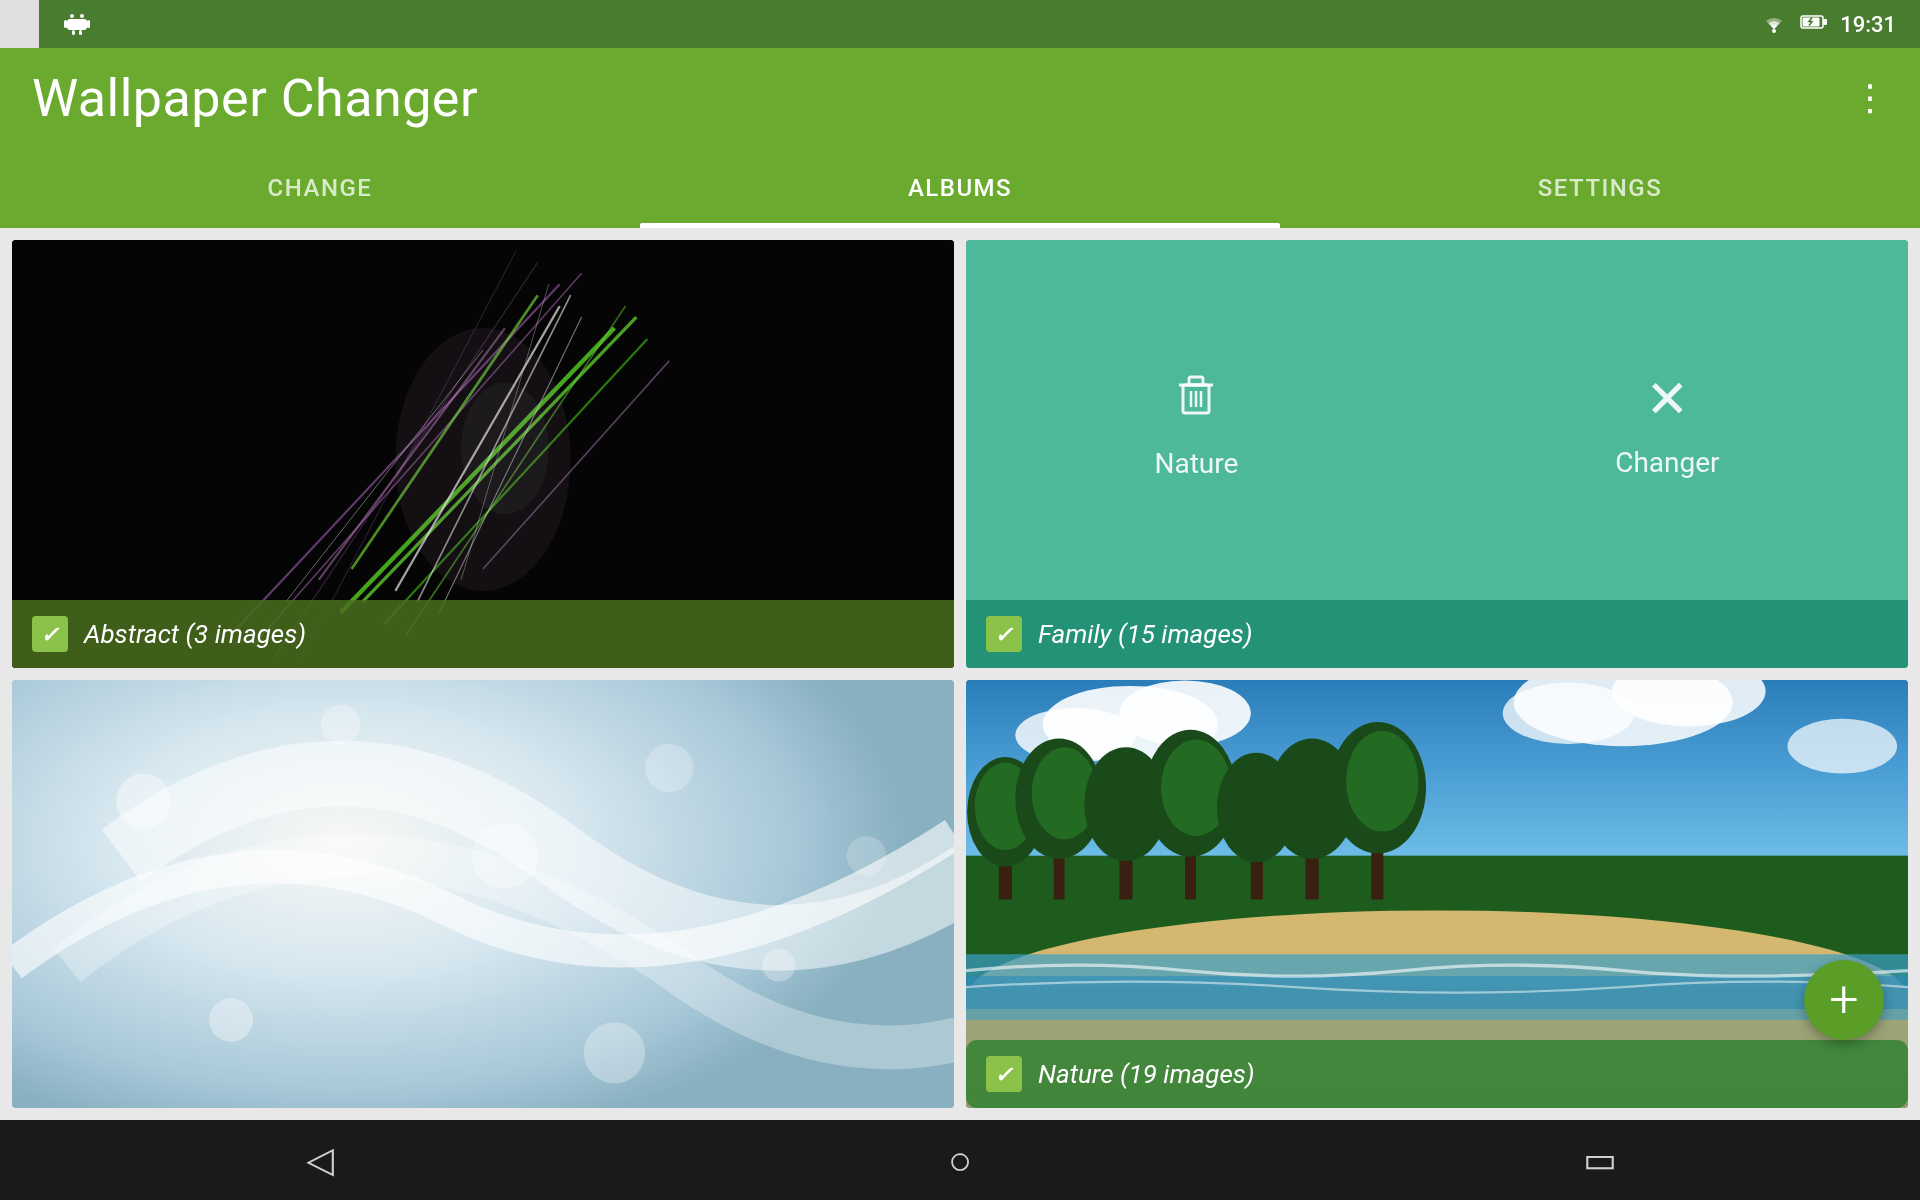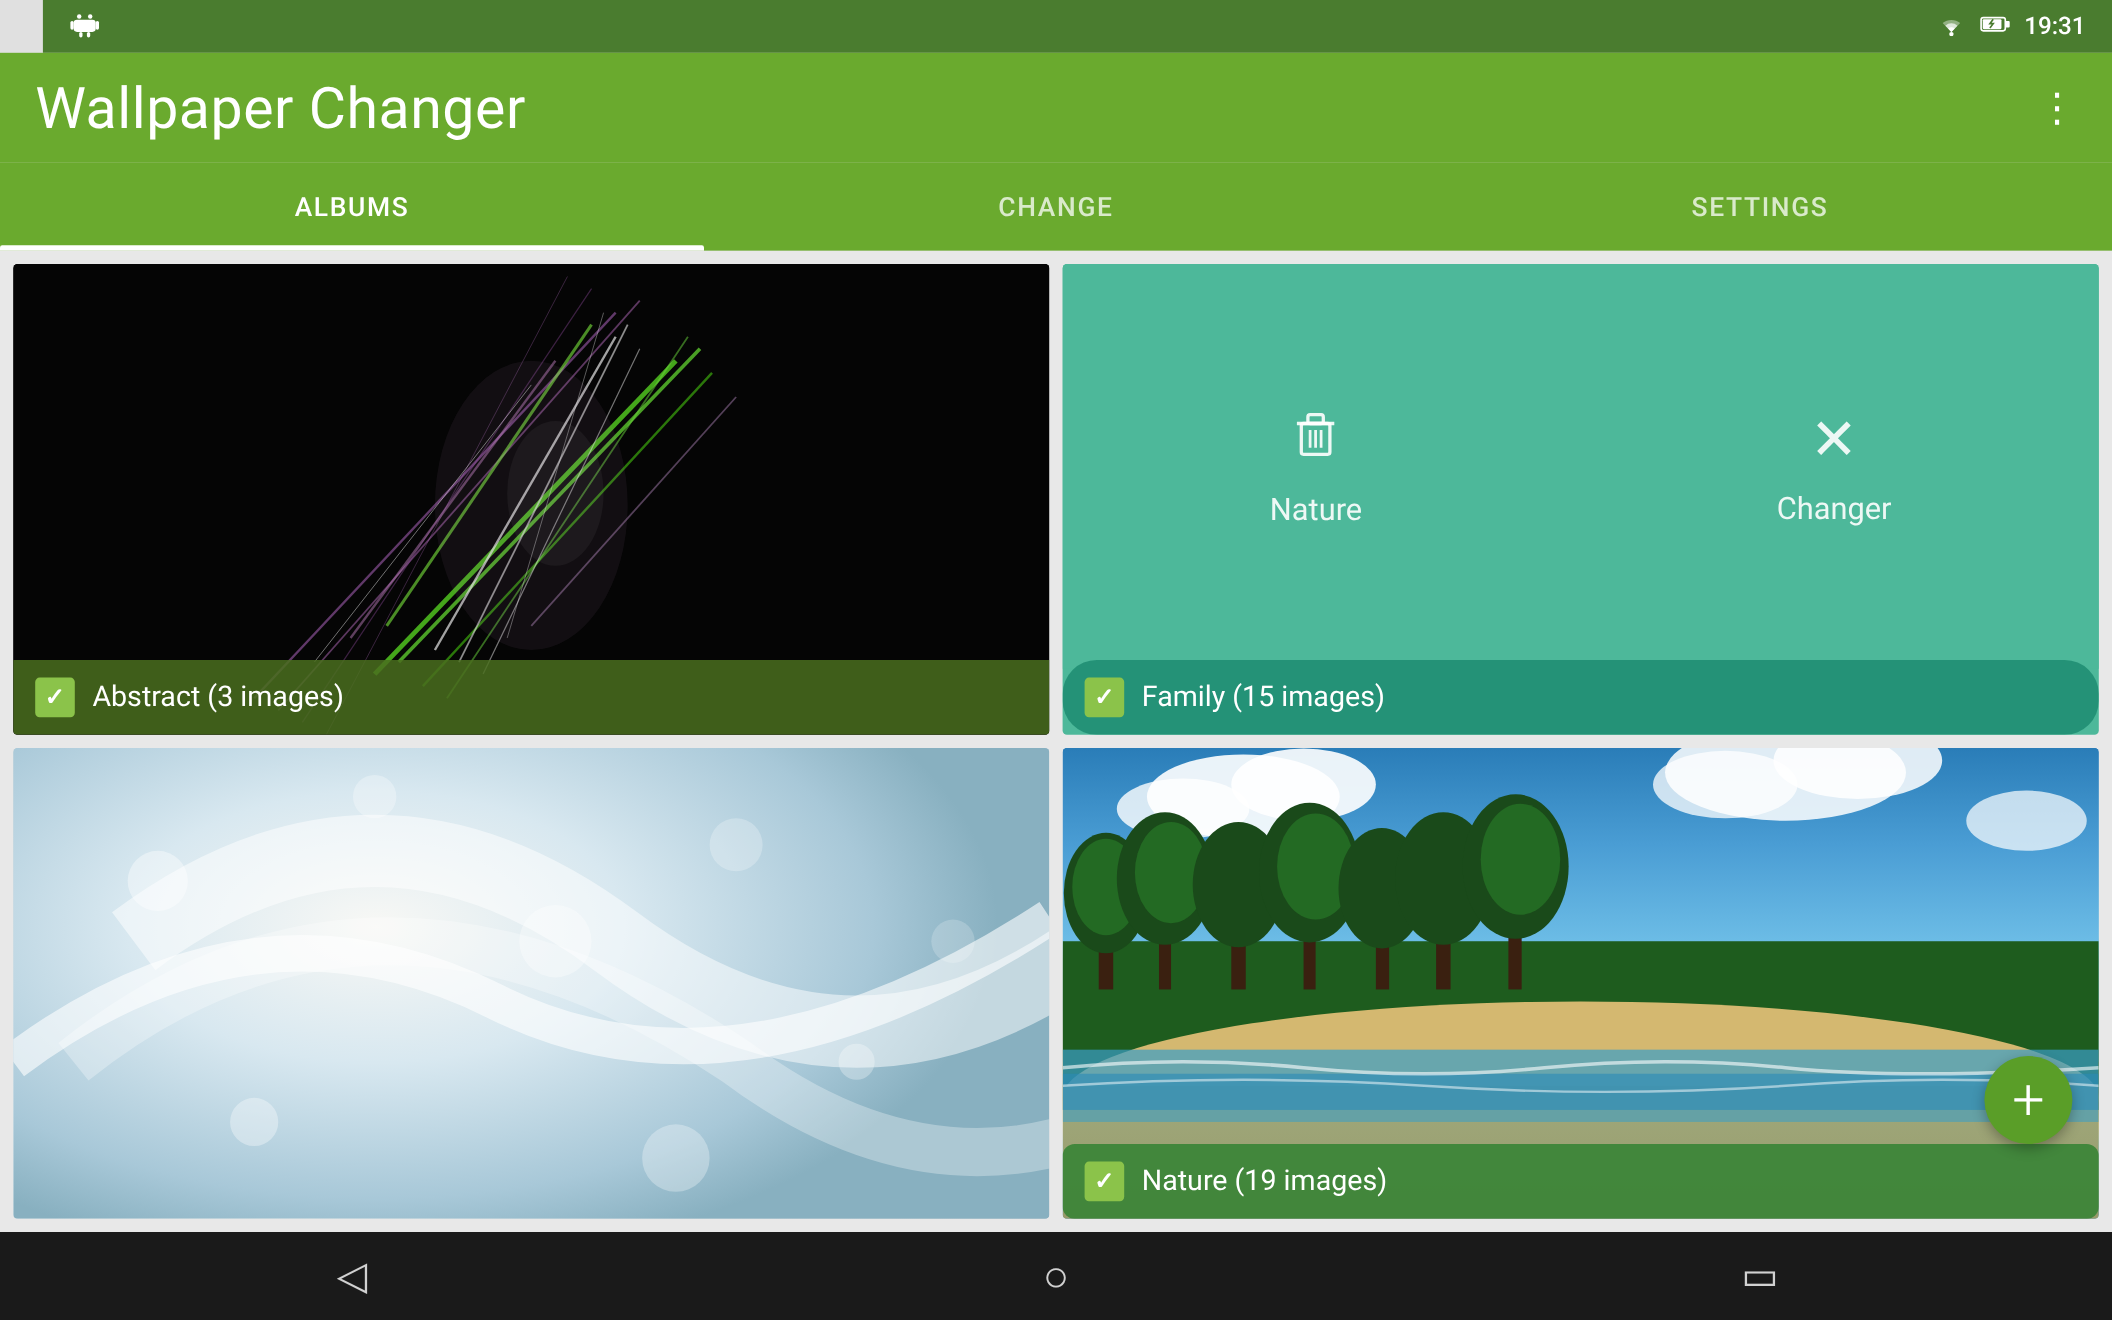--- a/index.html
+++ b/index.html
@@ -142,23 +142,24 @@
       bottom: 0;
       left: 0;
       right: 0;
       padding: 16px 20px;
       display: flex;
       align-items: center;
       gap: 16px;
       font-size: 26px;
       color: white;
       font-weight: 400;
+      font-style: italic;
     }
     #abstract-label { background: rgba(74, 110, 30, 0.85); }
-    #family-label { background: rgba(32, 142, 115, 0.9); border-radius: 31px; }
+    #family-label { background: rgba(32, 142, 115, 0.9); }
     #nsfw-label { background: rgba(30, 95, 110, 0.85); }
     #nature-label { background: rgba(50, 130, 50, 0.85); border-radius: 11px; }
 
     .checkbox {
       width: 36px;
       height: 36px;
       background: #8bc34a;
       border-radius: 4px;
       display: flex;
       align-items: center;
@@ -285,25 +286,25 @@
     <span style="font-size:22px;font-weight:500;color:white;">19:31</span>
   </div>
 </div>
 
 <div id="app-bar">
   <span id="app-title">Wallpaper Changer</span>
   <span id="menu-icon">⋮</span>
 </div>
 
 <div id="tab-bar">
+  <div class="tab">
+    <span>CHANGE</span>
+  </div>
   <div class="tab active">
     <span>ALBUMS</span>
-  </div>
-  <div class="tab">
-    <span>CHANGE</span>
   </div>
   <div class="tab">
     <span>SETTINGS</span>
   </div>
 </div>
 
 <div id="main-content">
 
   <div class="album-card" id="abstract-card">
     <div id="abstract-bg" class="album-thumbnail">

